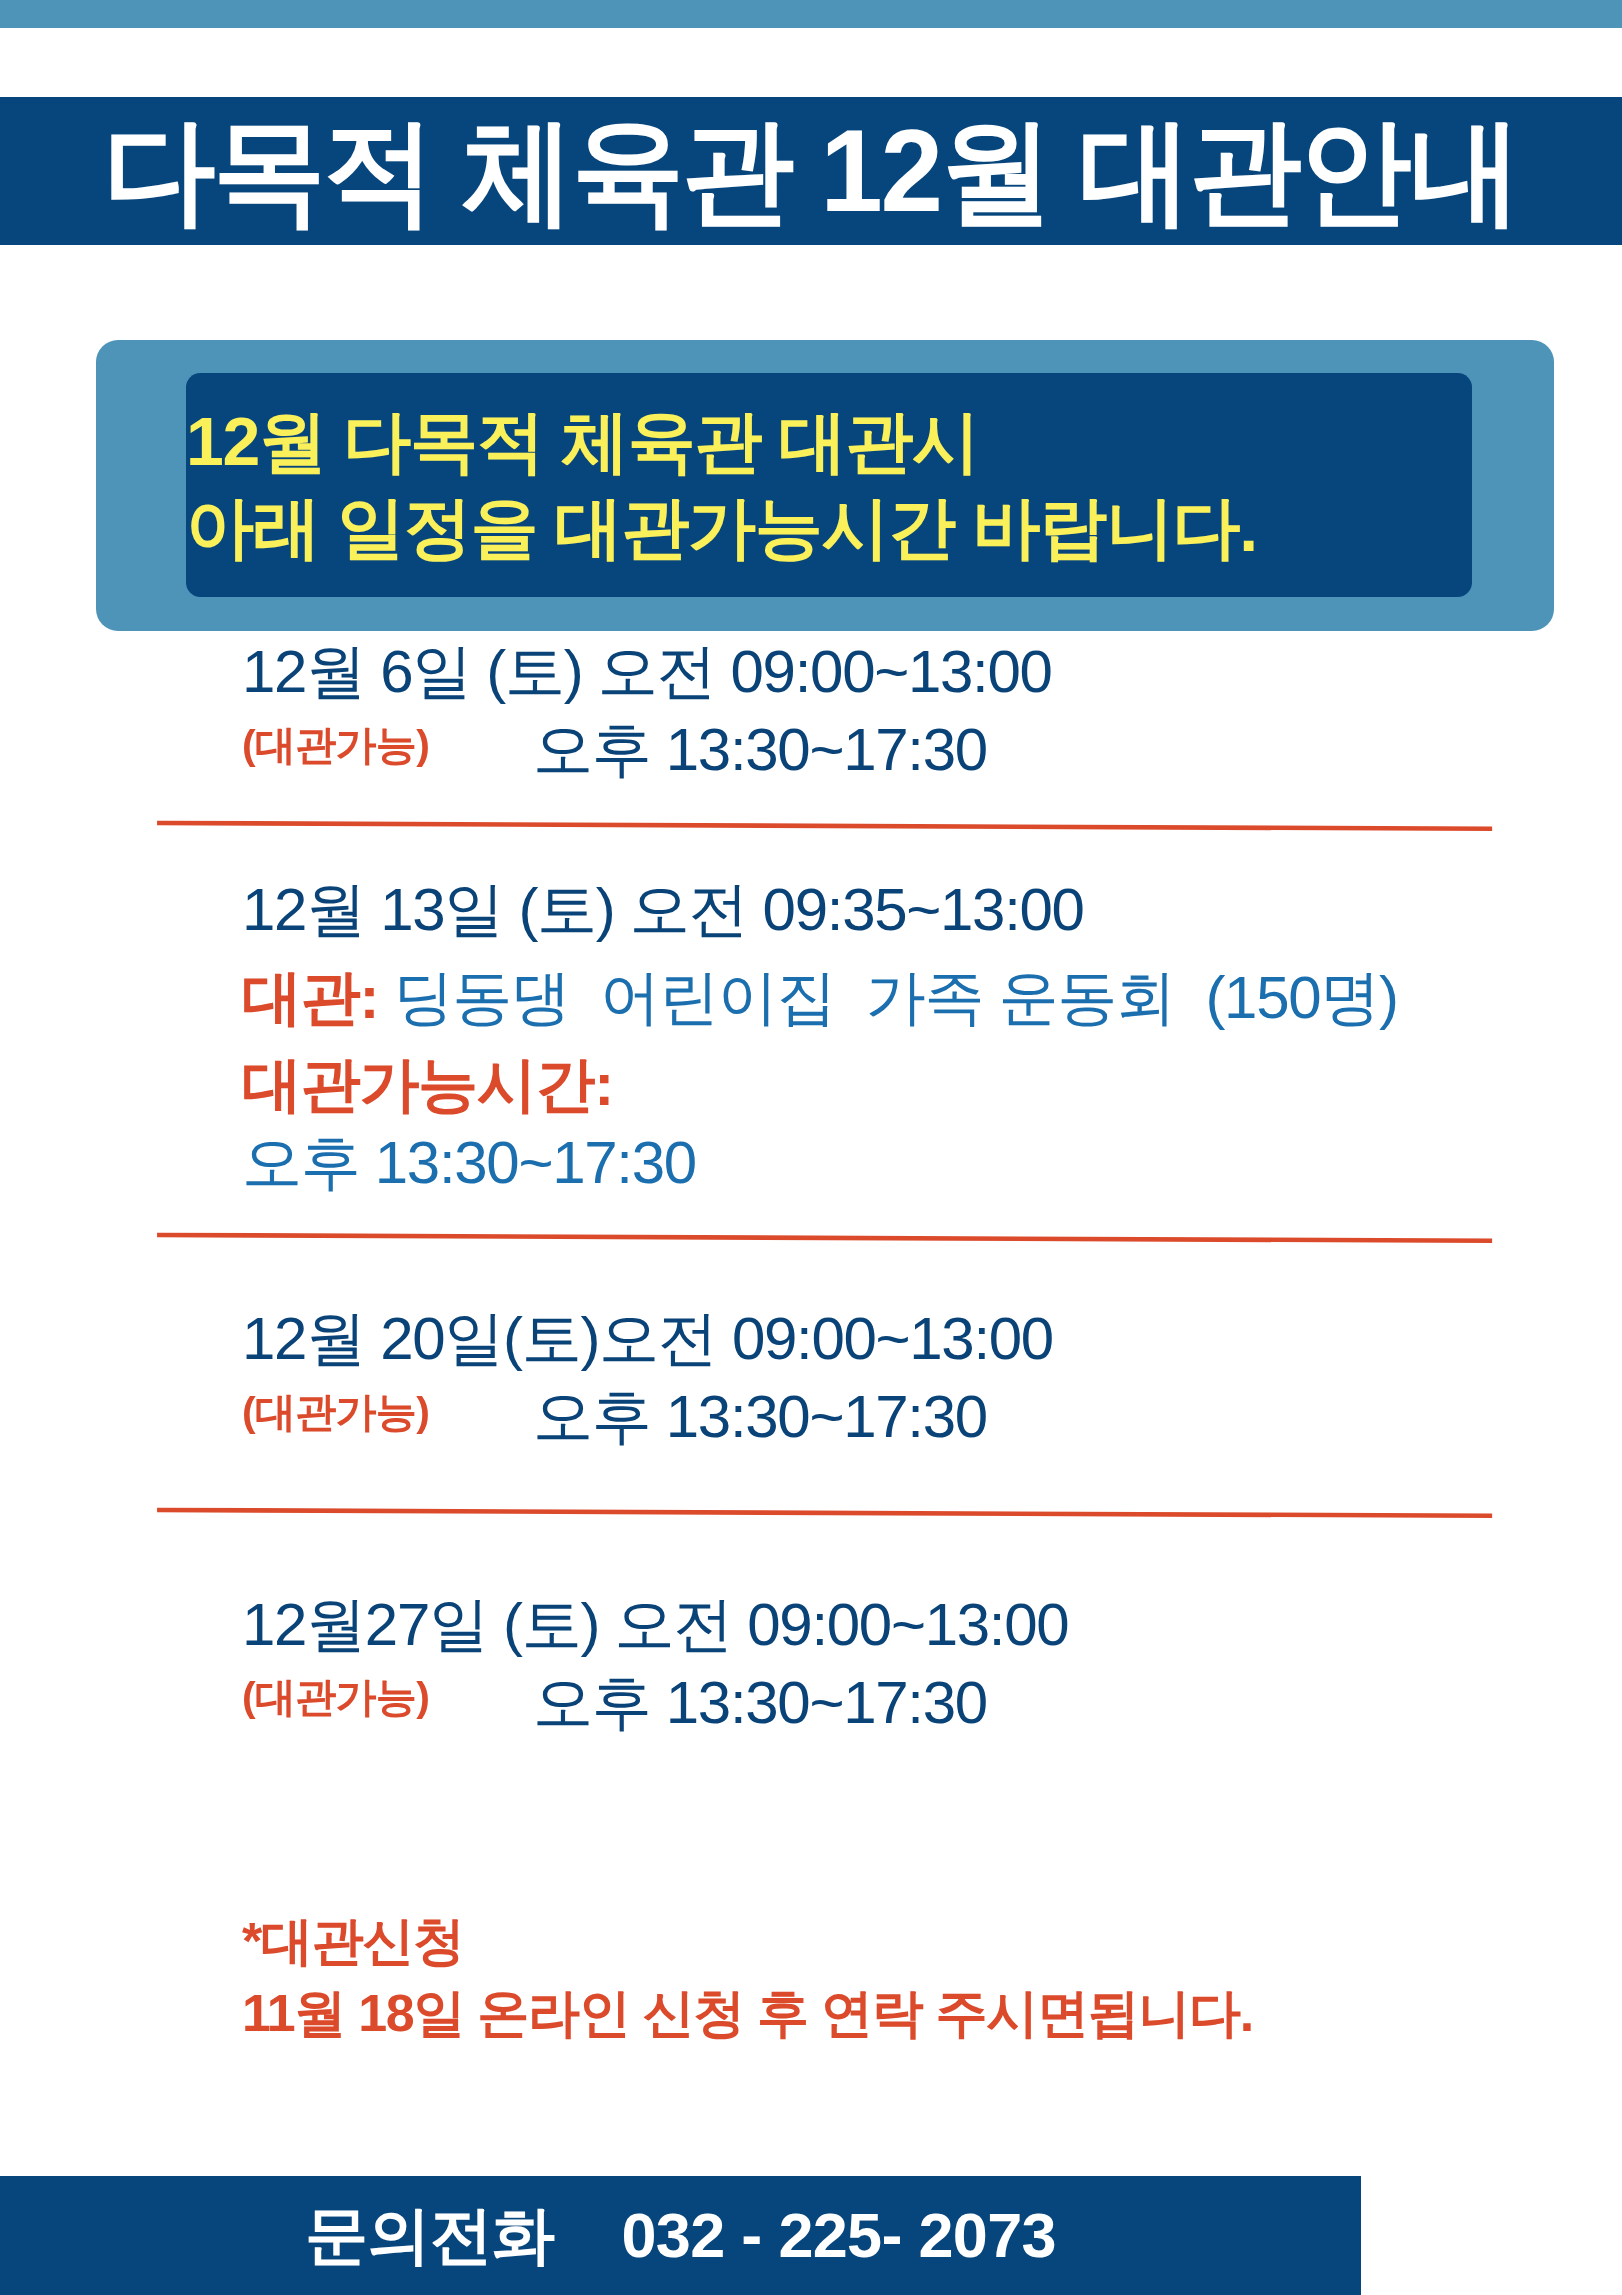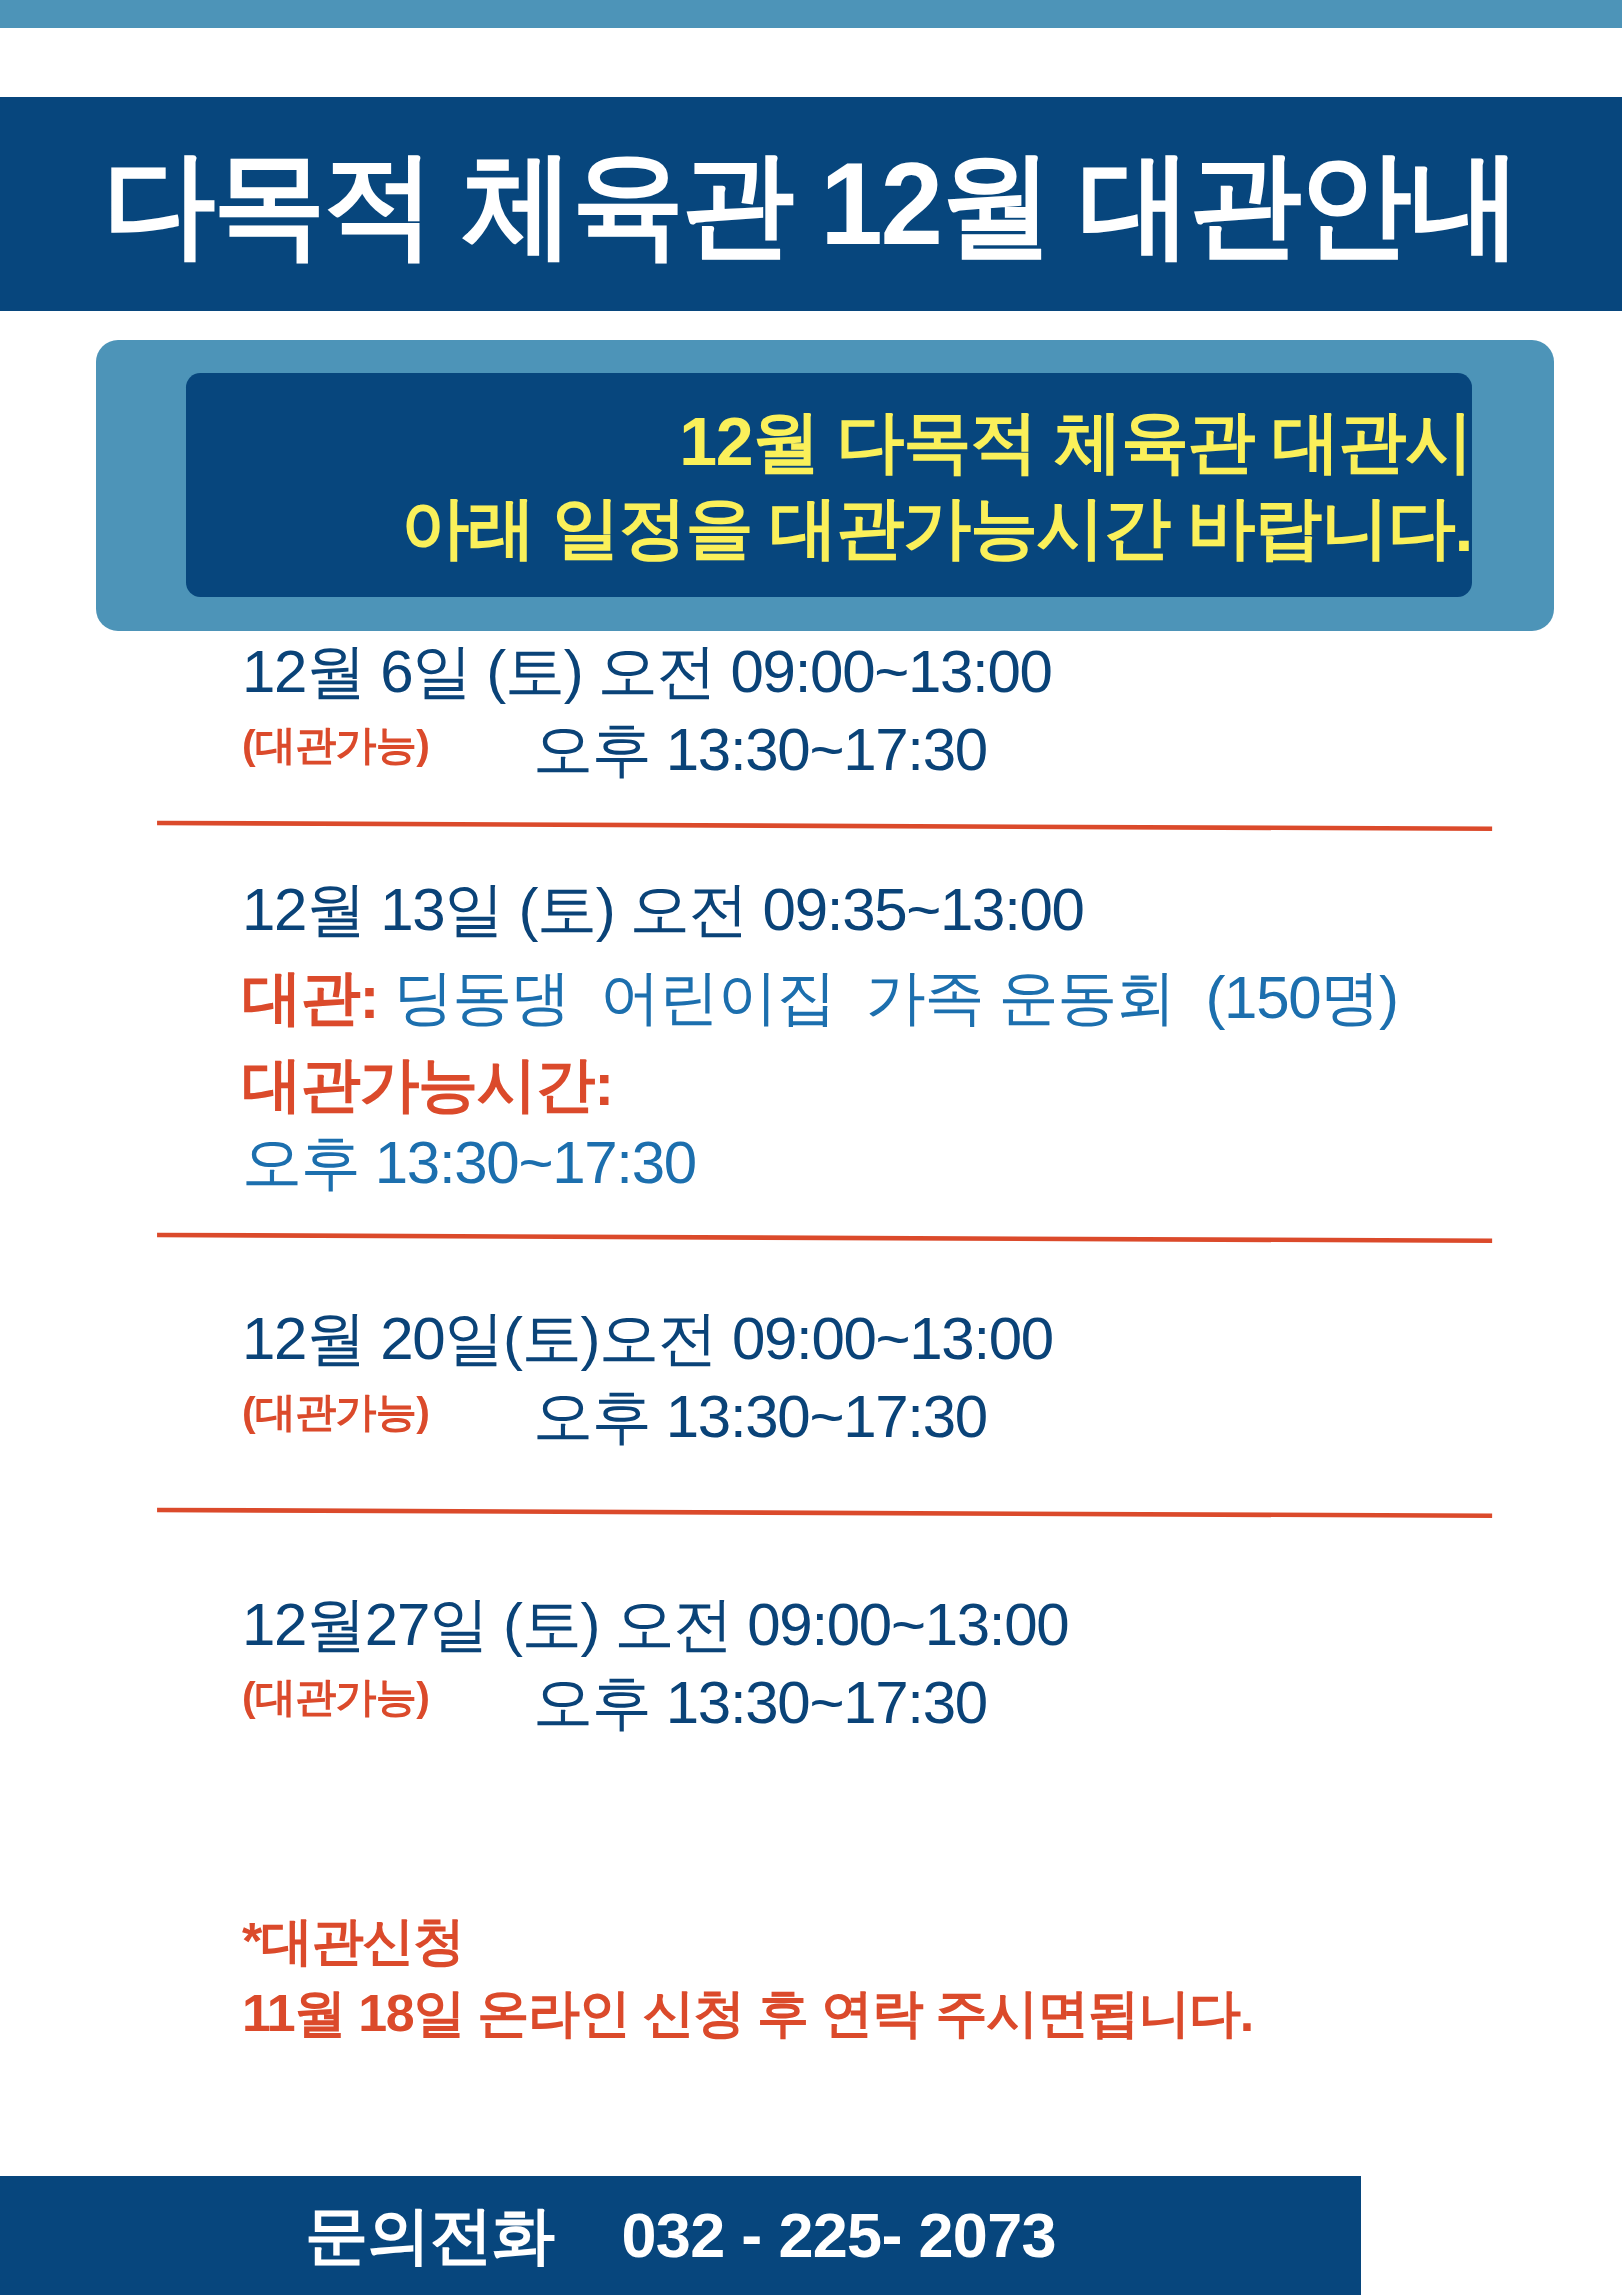--- a/index.html
+++ b/index.html
@@ -26,21 +26,21 @@
     height: 27.5px;
     background: #4D94B8;
   }
 
   
   .title-banner {
     position: absolute;
     left: 0;
     top: 97px;
     width: 1623px;
-    height: 214px;
+    height: 148px;
     background: #07467D;
     display: flex;
     align-items: center;
     justify-content: center;
   }
   .title-text {
     color: #ffffff;
     font-size: 116px;
     font-weight: 700;
     letter-spacing: -2.6px;
@@ -62,21 +62,21 @@
   .callout-inner {
     position: absolute;
     left: 186px;
     top: 373px;
     width: 1286px;
     height: 224px;
     background: #07467D;
     border-radius: 14.4px;
     display: flex;
     flex-direction: column;
-    align-items: flex-end;
+    align-items: flex-start;
     justify-content: center;
   }
   .callout-line {
     color: #FAF05A;
     font-size: 68px;
     font-weight: 700;
     line-height: 1.26;
     letter-spacing: -1.3px;
     white-space: nowrap;
     text-align: center;

